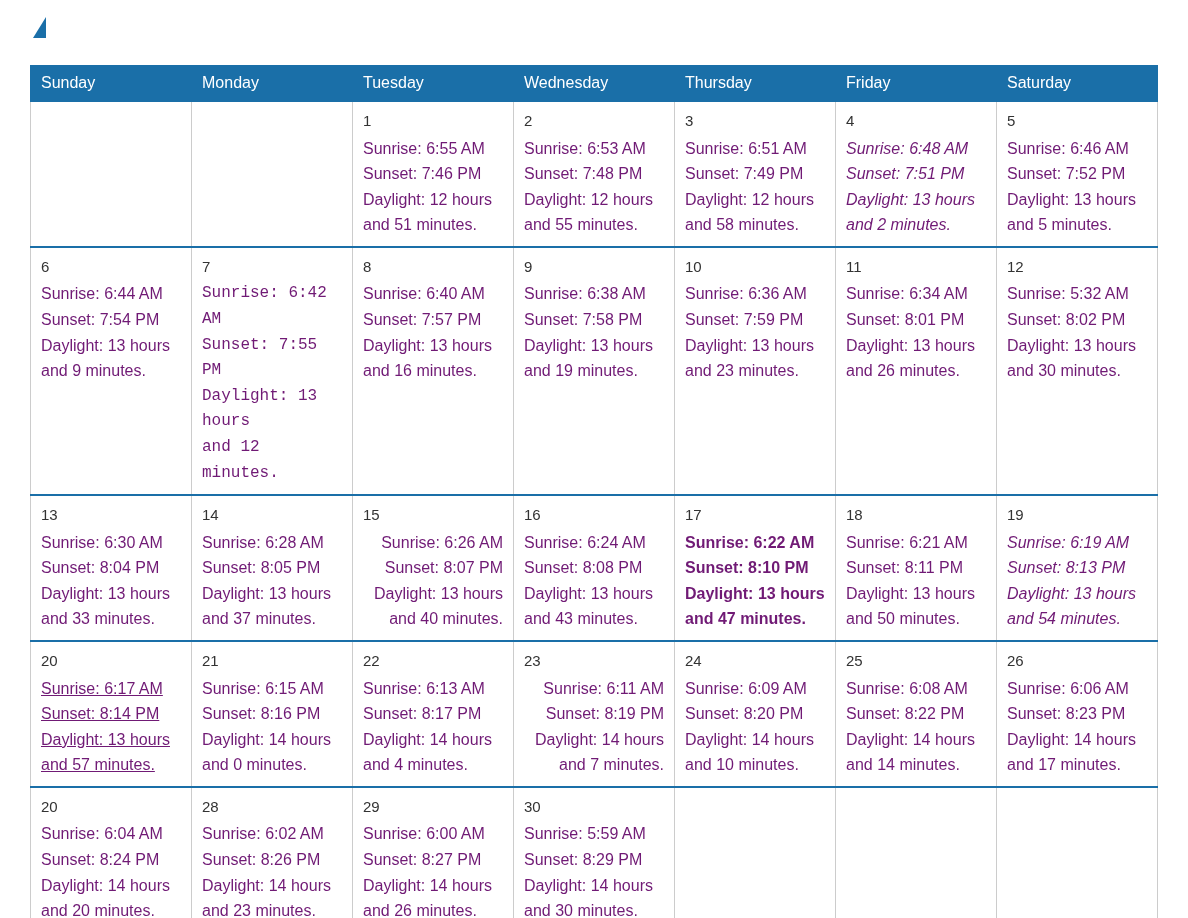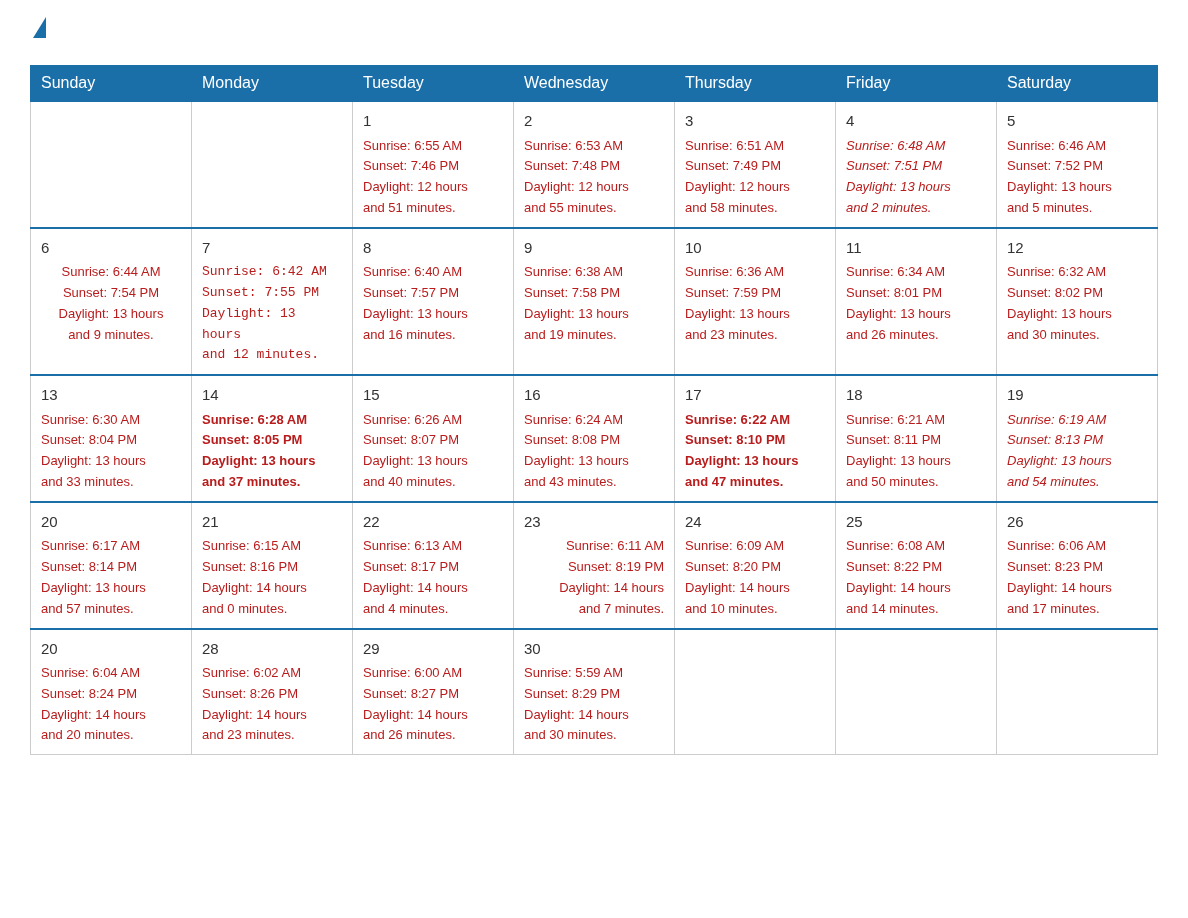--- a/index.html
+++ b/index.html
@@ -60,22 +60,22 @@
       height: 110px;
     }
     .day-number {
       font-size: 15px;
       font-weight: normal;
       color: #333;
       display: block;
       margin-bottom: 3px;
     }
     .day-info {
-      color: #b91c1c;
-      font-size: 13px;
+      color: #701a75;
+      font-size: 16px;
       line-height: 1.6;
     }
   </style>
 </head>
 <body>
 
 <div class="header-section">
   <div class="logo">
     <div style="display:flex; align-items:center;">
       <span style="font-size:30px; font-weight:bold; color:#333;"></span>
@@ -139,21 +139,21 @@
           <span class="day-number">5</span>
           <div class="day-info" style="white-space: pre-line;">Sunrise: 6:46 AM
 Sunset: 7:52 PM
 Daylight: 13 hours
 and 5 minutes.</div>
         </td>
       </tr>
       <tr>
         <td>
           <span class="day-number">6</span>
-          <div class="day-info" style="white-space: pre-line; text-align: center;">Sunrise: 6:44 AM
+          <div class="day-info" style="white-space: pre-line;">Sunrise: 6:44 AM
 Sunset: 7:54 PM
 Daylight: 13 hours
 and 9 minutes.</div>
         </td>
         <td>
           <span class="day-number">7</span>
           <div class="day-info" style="white-space: pre-line; font-family: Liberation Mono, monospace;">Sunrise: 6:42 AM
 Sunset: 7:55 PM
 Daylight: 13 hours
 and 12 minutes.</div>
@@ -181,44 +181,44 @@
         </td>
         <td>
           <span class="day-number">11</span>
           <div class="day-info" style="white-space: pre-line;">Sunrise: 6:34 AM
 Sunset: 8:01 PM
 Daylight: 13 hours
 and 26 minutes.</div>
         </td>
         <td>
           <span class="day-number">12</span>
-          <div class="day-info" style="white-space: pre-line;">Sunrise: 6:32 AM
+          <div class="day-info" style="white-space: pre-line;">Sunrise: 5:32 AM
 Sunset: 8:02 PM
 Daylight: 13 hours
 and 30 minutes.</div>
         </td>
       </tr>
       <tr>
         <td>
           <span class="day-number">13</span>
           <div class="day-info" style="white-space: pre-line;">Sunrise: 6:30 AM
 Sunset: 8:04 PM
 Daylight: 13 hours
 and 33 minutes.</div>
         </td>
         <td>
           <span class="day-number">14</span>
-          <div class="day-info" style="white-space: pre-line; font-weight: bold;">Sunrise: 6:28 AM
+          <div class="day-info" style="white-space: pre-line;">Sunrise: 6:28 AM
 Sunset: 8:05 PM
 Daylight: 13 hours
 and 37 minutes.</div>
         </td>
         <td>
           <span class="day-number">15</span>
-          <div class="day-info" style="white-space: pre-line;">Sunrise: 6:26 AM
+          <div class="day-info" style="white-space: pre-line; text-align: right;">Sunrise: 6:26 AM
 Sunset: 8:07 PM
 Daylight: 13 hours
 and 40 minutes.</div>
         </td>
         <td>
           <span class="day-number">16</span>
           <div class="day-info" style="white-space: pre-line;">Sunrise: 6:24 AM
 Sunset: 8:08 PM
 Daylight: 13 hours
 and 43 minutes.</div>
@@ -241,21 +241,21 @@
           <span class="day-number">19</span>
           <div class="day-info" style="white-space: pre-line; font-style: italic;">Sunrise: 6:19 AM
 Sunset: 8:13 PM
 Daylight: 13 hours
 and 54 minutes.</div>
         </td>
       </tr>
       <tr>
         <td>
           <span class="day-number">20</span>
-          <div class="day-info" style="white-space: pre-line;">Sunrise: 6:17 AM
+          <div class="day-info" style="white-space: pre-line; text-decoration: underline;">Sunrise: 6:17 AM
 Sunset: 8:14 PM
 Daylight: 13 hours
 and 57 minutes.</div>
         </td>
         <td>
           <span class="day-number">21</span>
           <div class="day-info" style="white-space: pre-line;">Sunrise: 6:15 AM
 Sunset: 8:16 PM
 Daylight: 14 hours
 and 0 minutes.</div>

